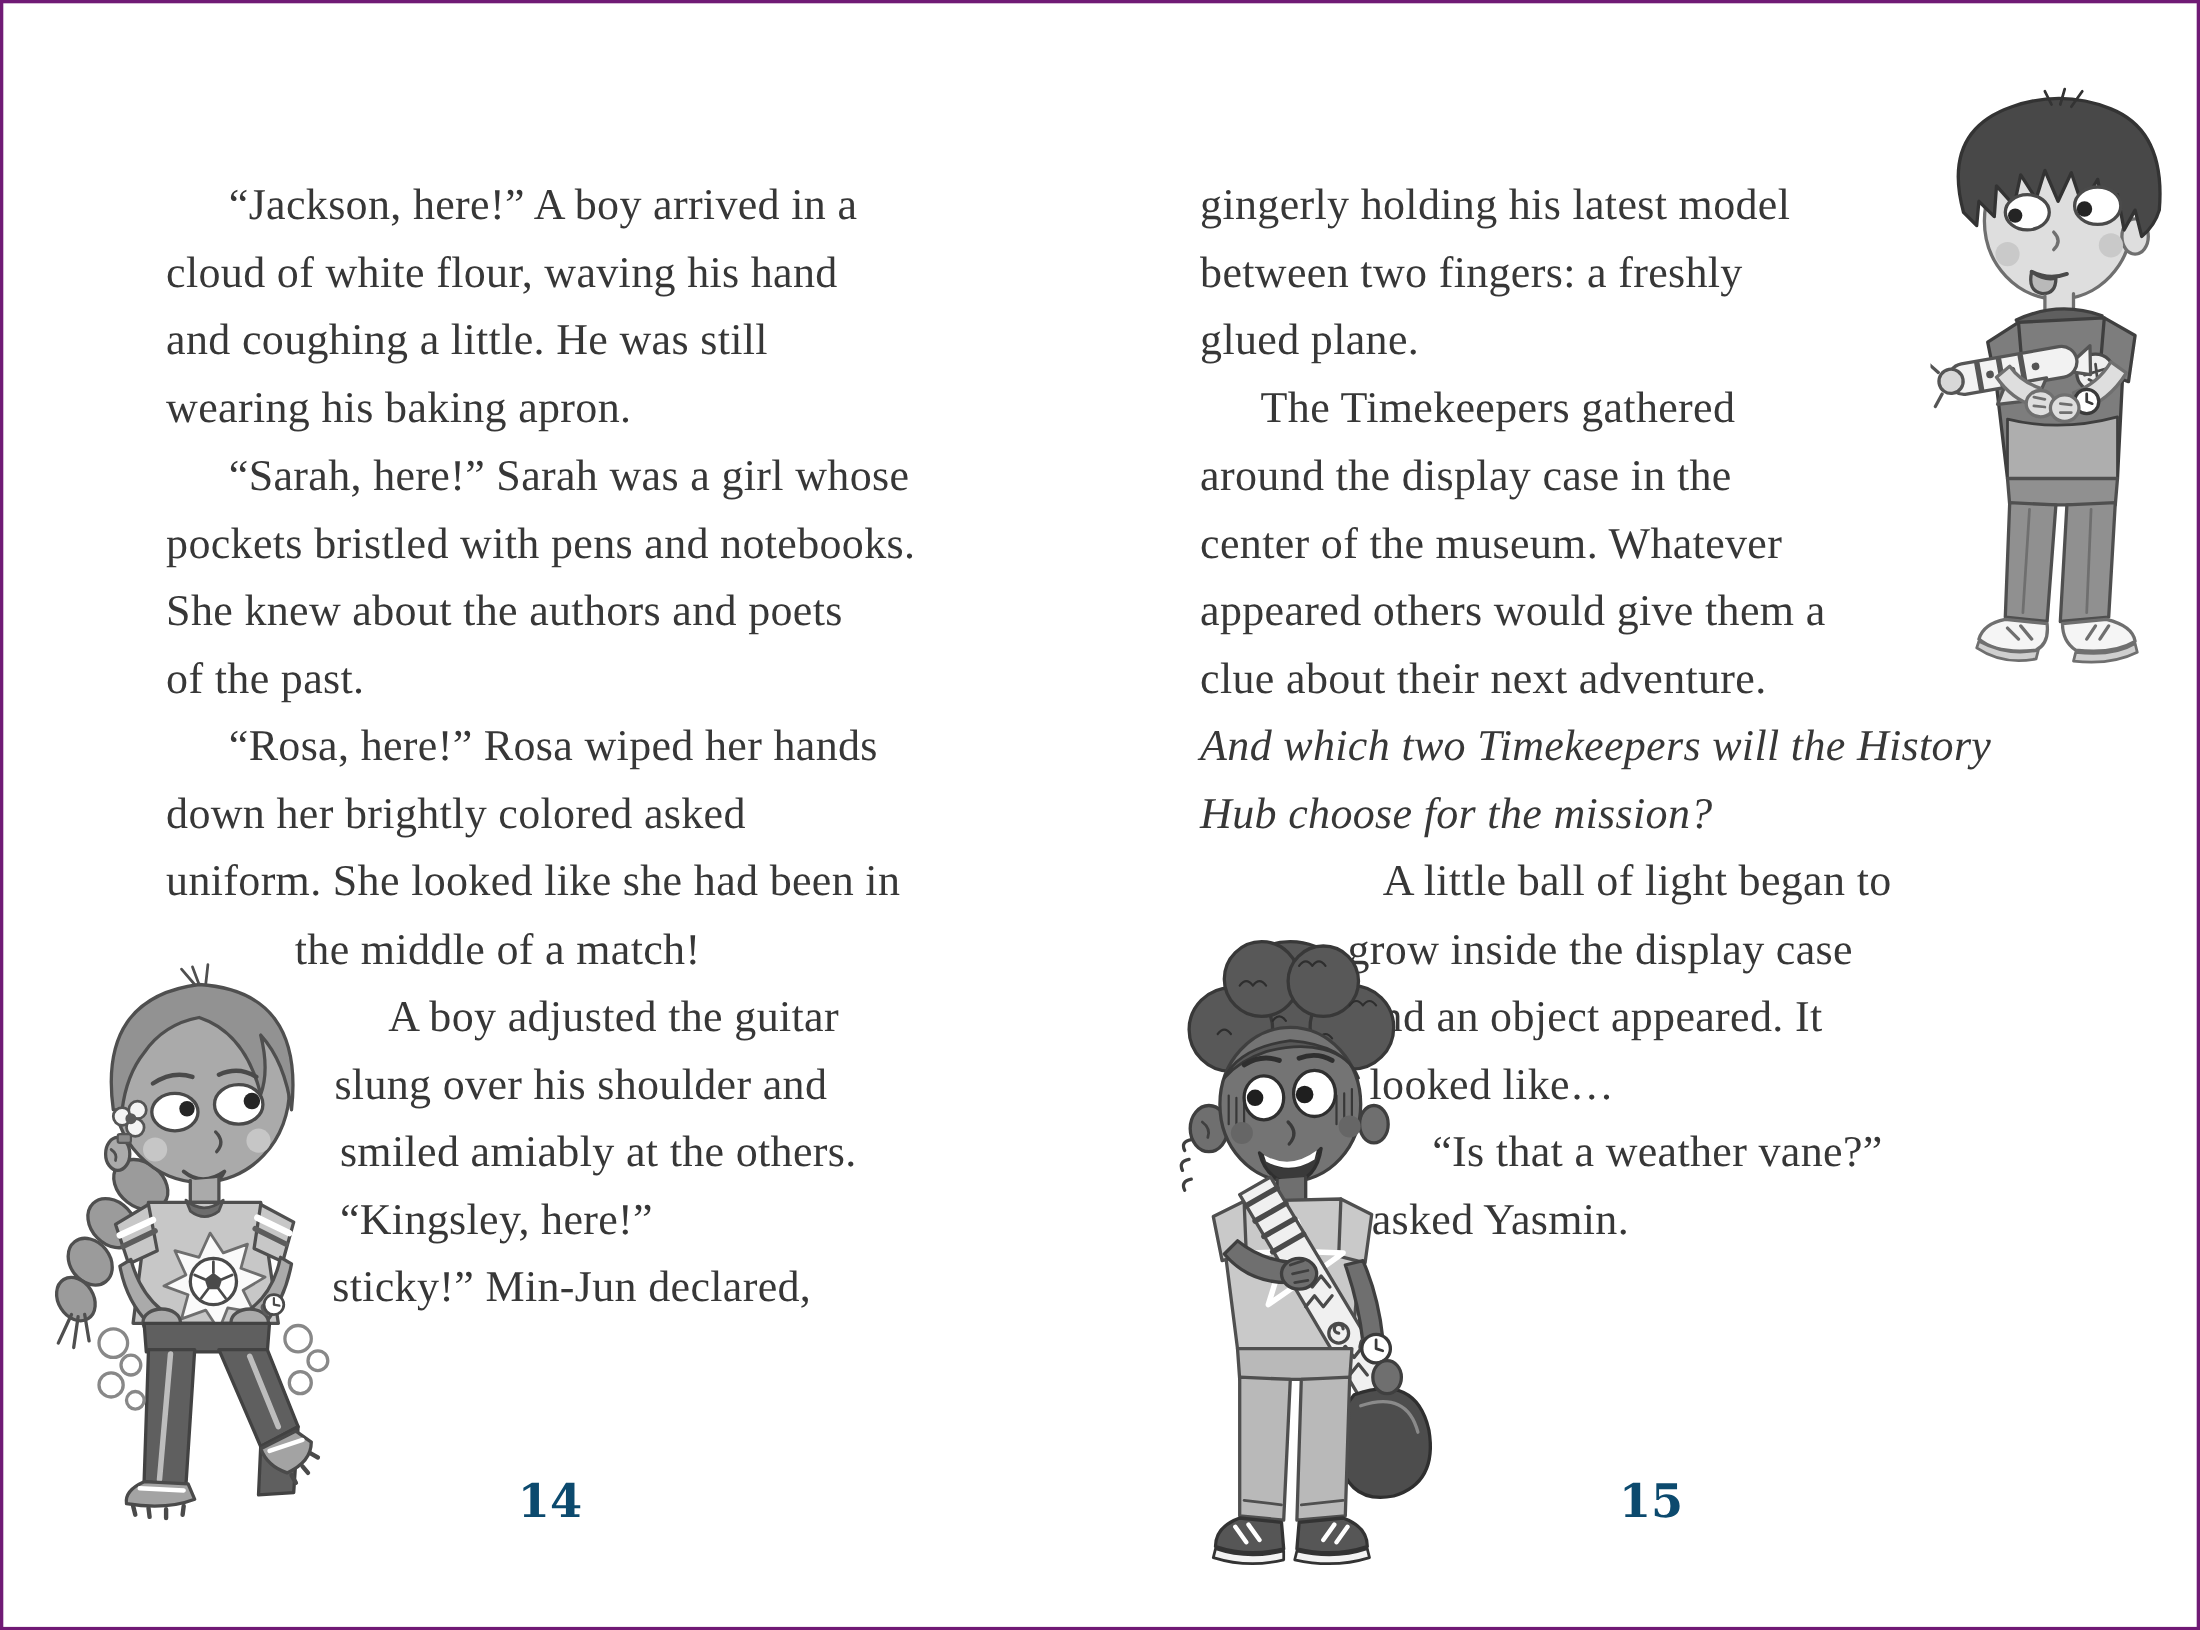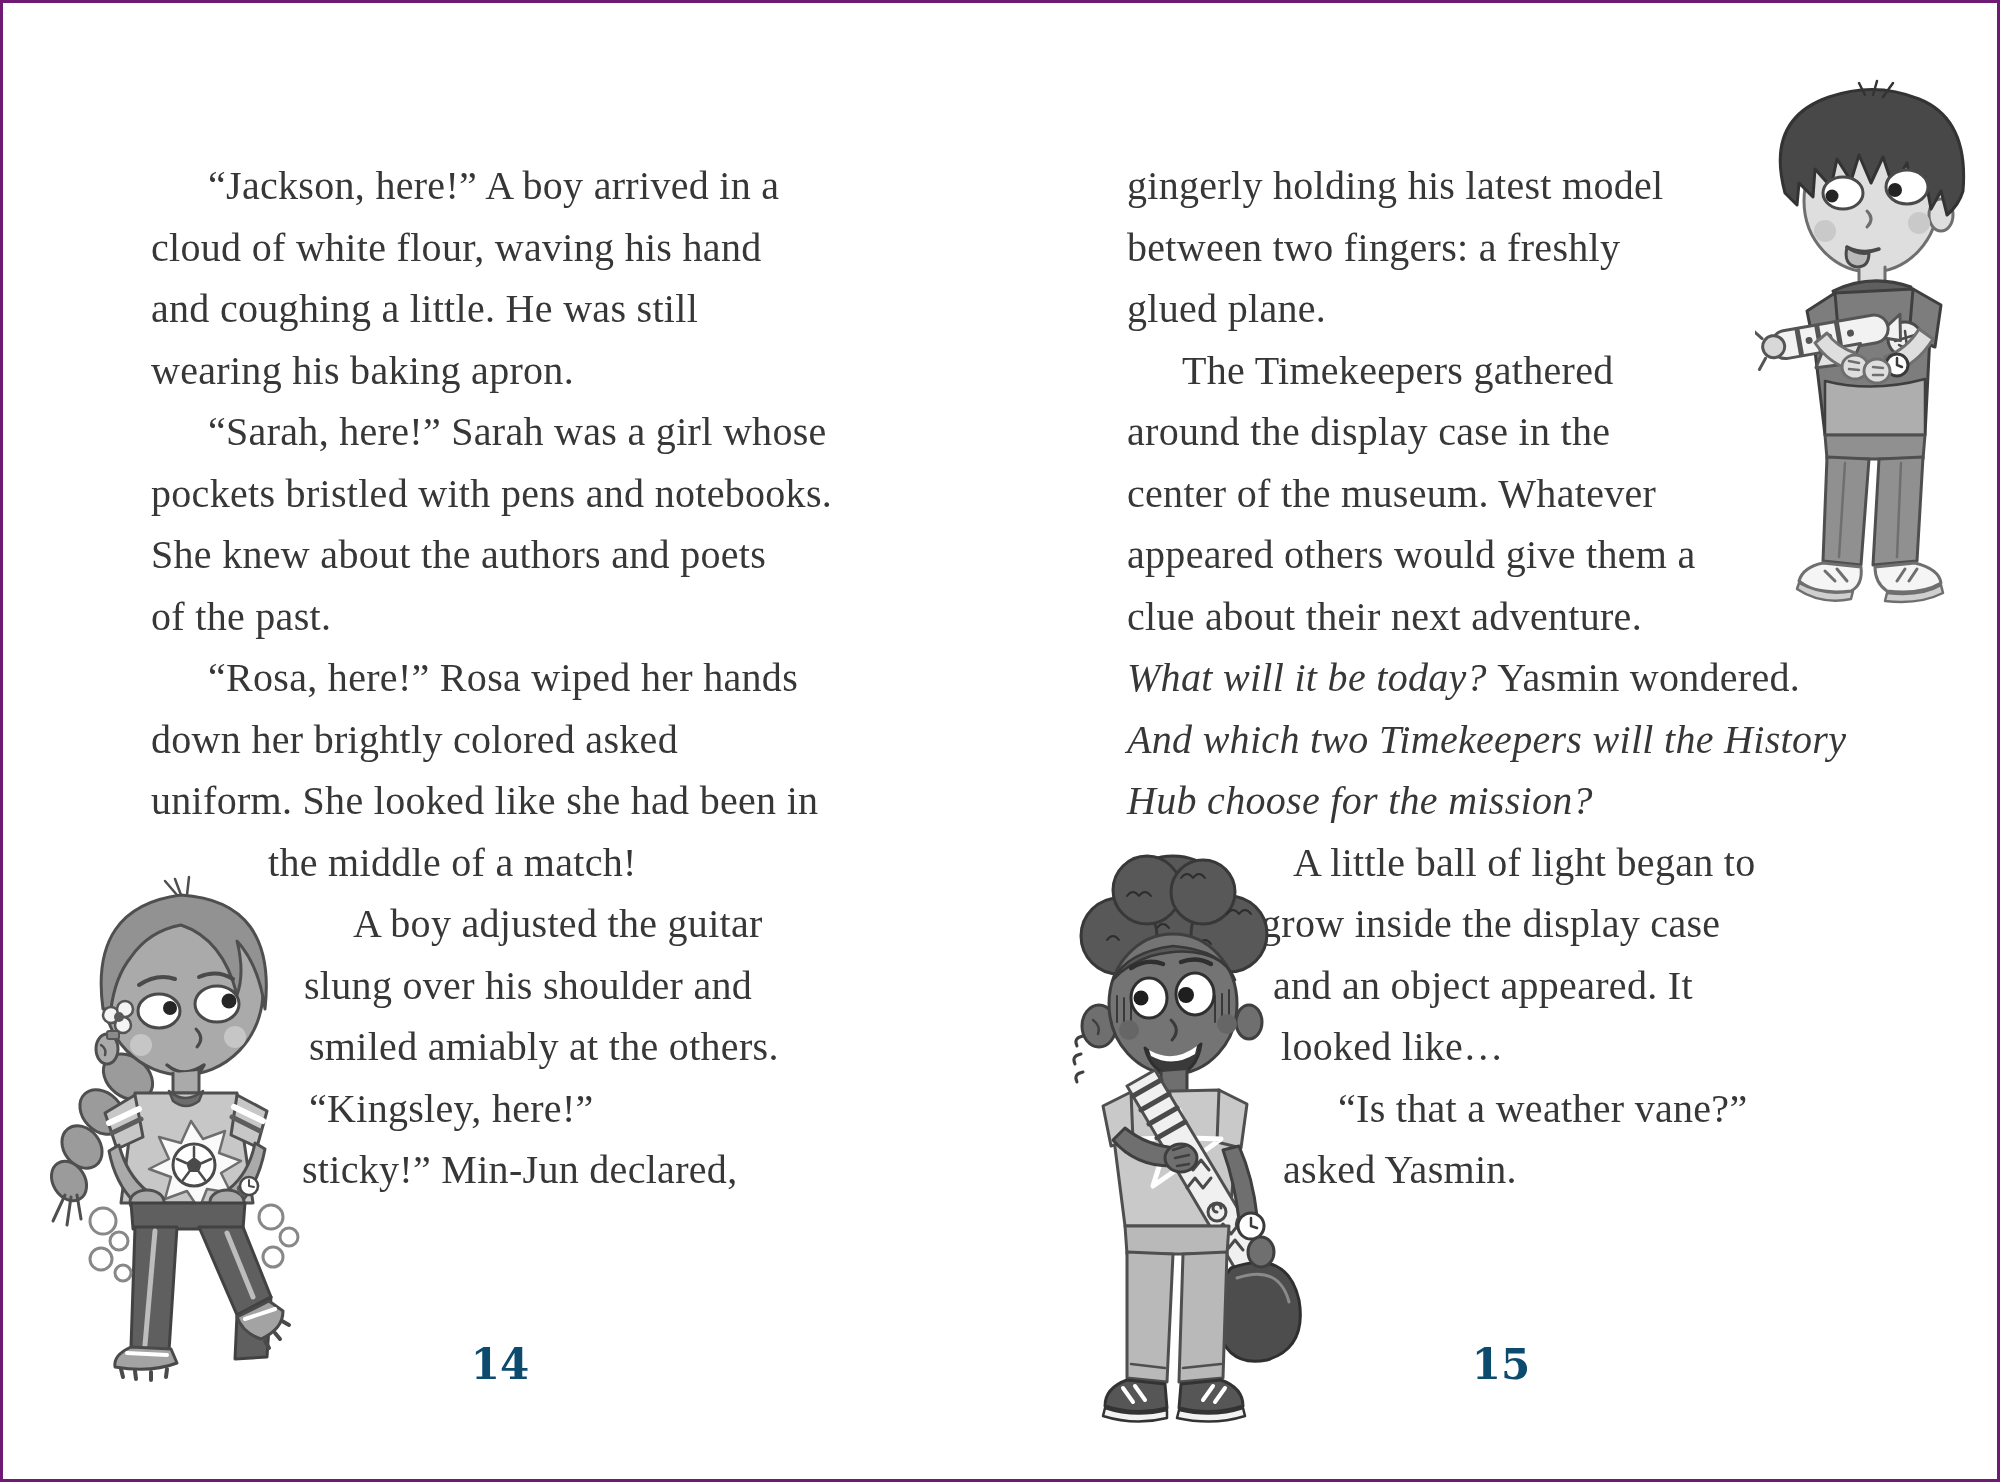--- a/index.html
+++ b/index.html
@@ -52,32 +52,29 @@
     <div class="ln" style="margin-left:0">down her brightly colored asked</div>
     <div class="ln" style="margin-left:0">uniform. She looked like she had been in</div>
     <div class="ln" style="margin-left:117px">the middle of a match!</div>
     <div class="ln" style="margin-left:202px">A boy adjusted the guitar</div>
     <div class="ln" style="margin-left:153px">slung over his shoulder and</div>
     <div class="ln" style="margin-left:158px">smiled amiably at the others.</div>
     <div class="ln" style="margin-left:158px">“Kingsley, here!”</div>
     <div class="ln" style="margin-left:151px">sticky!” Min-Jun declared,</div>
   </div>
 
-  <div class="textcol" style="left:1124px;top:152px;">
+  <div class="textcol" style="left:1088px;top:152px;">
     <div class="ln" style="margin-left:0">gingerly holding his latest model</div>
     <div class="ln" style="margin-left:0">between two fingers: a freshly</div>
     <div class="ln" style="margin-left:0">glued plane.</div>
     <div class="ln" style="margin-left:55px">The Timekeepers gathered</div>
     <div class="ln" style="margin-left:0">around the display case in the</div>
     <div class="ln" style="margin-left:0">center of the museum. Whatever</div>
     <div class="ln" style="margin-left:0">appeared others would give them a</div>
     <div class="ln" style="margin-left:0">clue about their next adventure.</div>
-    <div class="ln" style="margin-left:0">
-      <span class="it">What will it be today? </span><span>Yasmin wondered.</span>
-    </div>
     <div class="ln it" style="margin-left:0">And which two Timekeepers will the History</div>
     <div class="ln it" style="margin-left:0">Hub choose for the mission?</div>
     <div class="ln" style="margin-left:166px">A little ball of light began to</div>
     <div class="ln" style="margin-left:134px">grow inside the display case</div>
     <div class="ln" style="margin-left:146px">and an object appeared. It</div>
     <div class="ln" style="margin-left:154px">looked like…</div>
     <div class="ln" style="margin-left:211px">“Is that a weather vane?”</div>
     <div class="ln" style="margin-left:156px">asked Yasmin.</div>
   </div>
 

